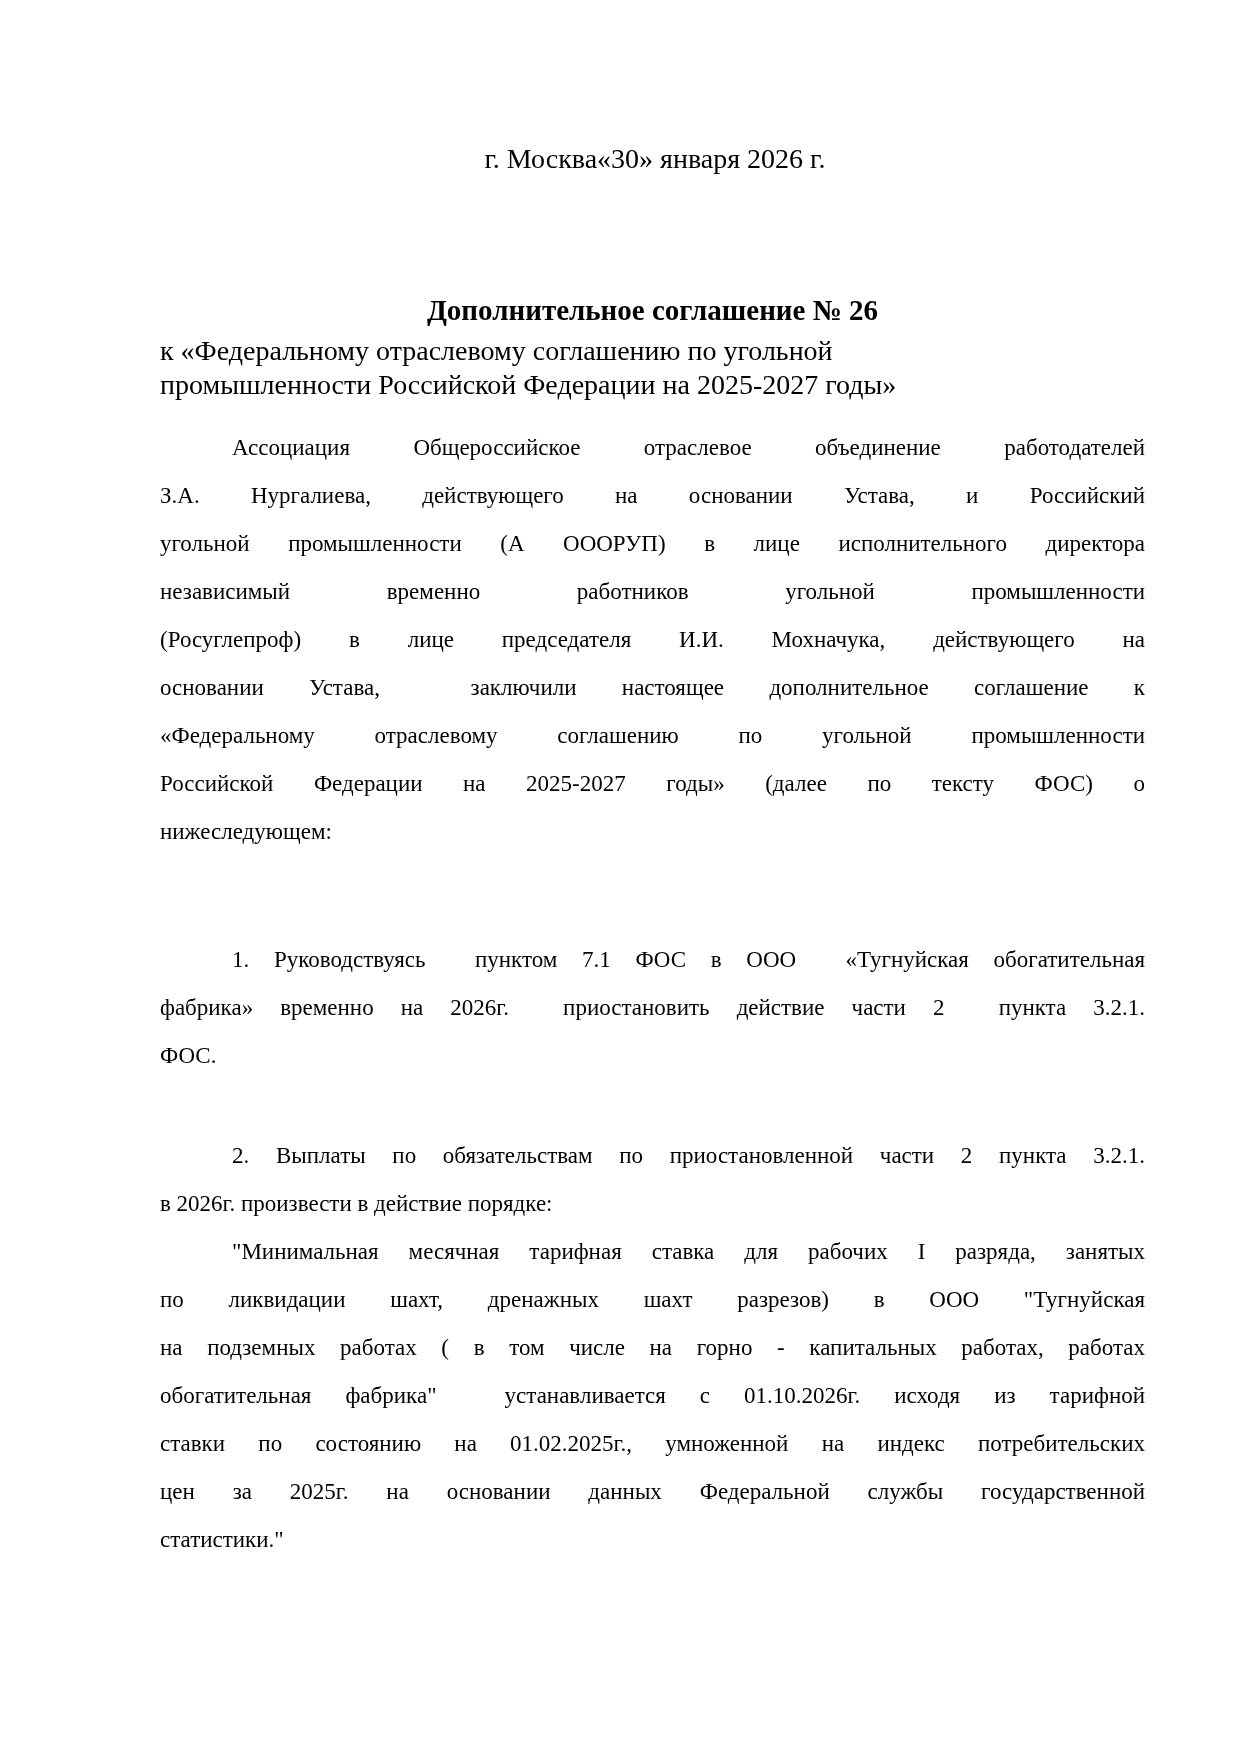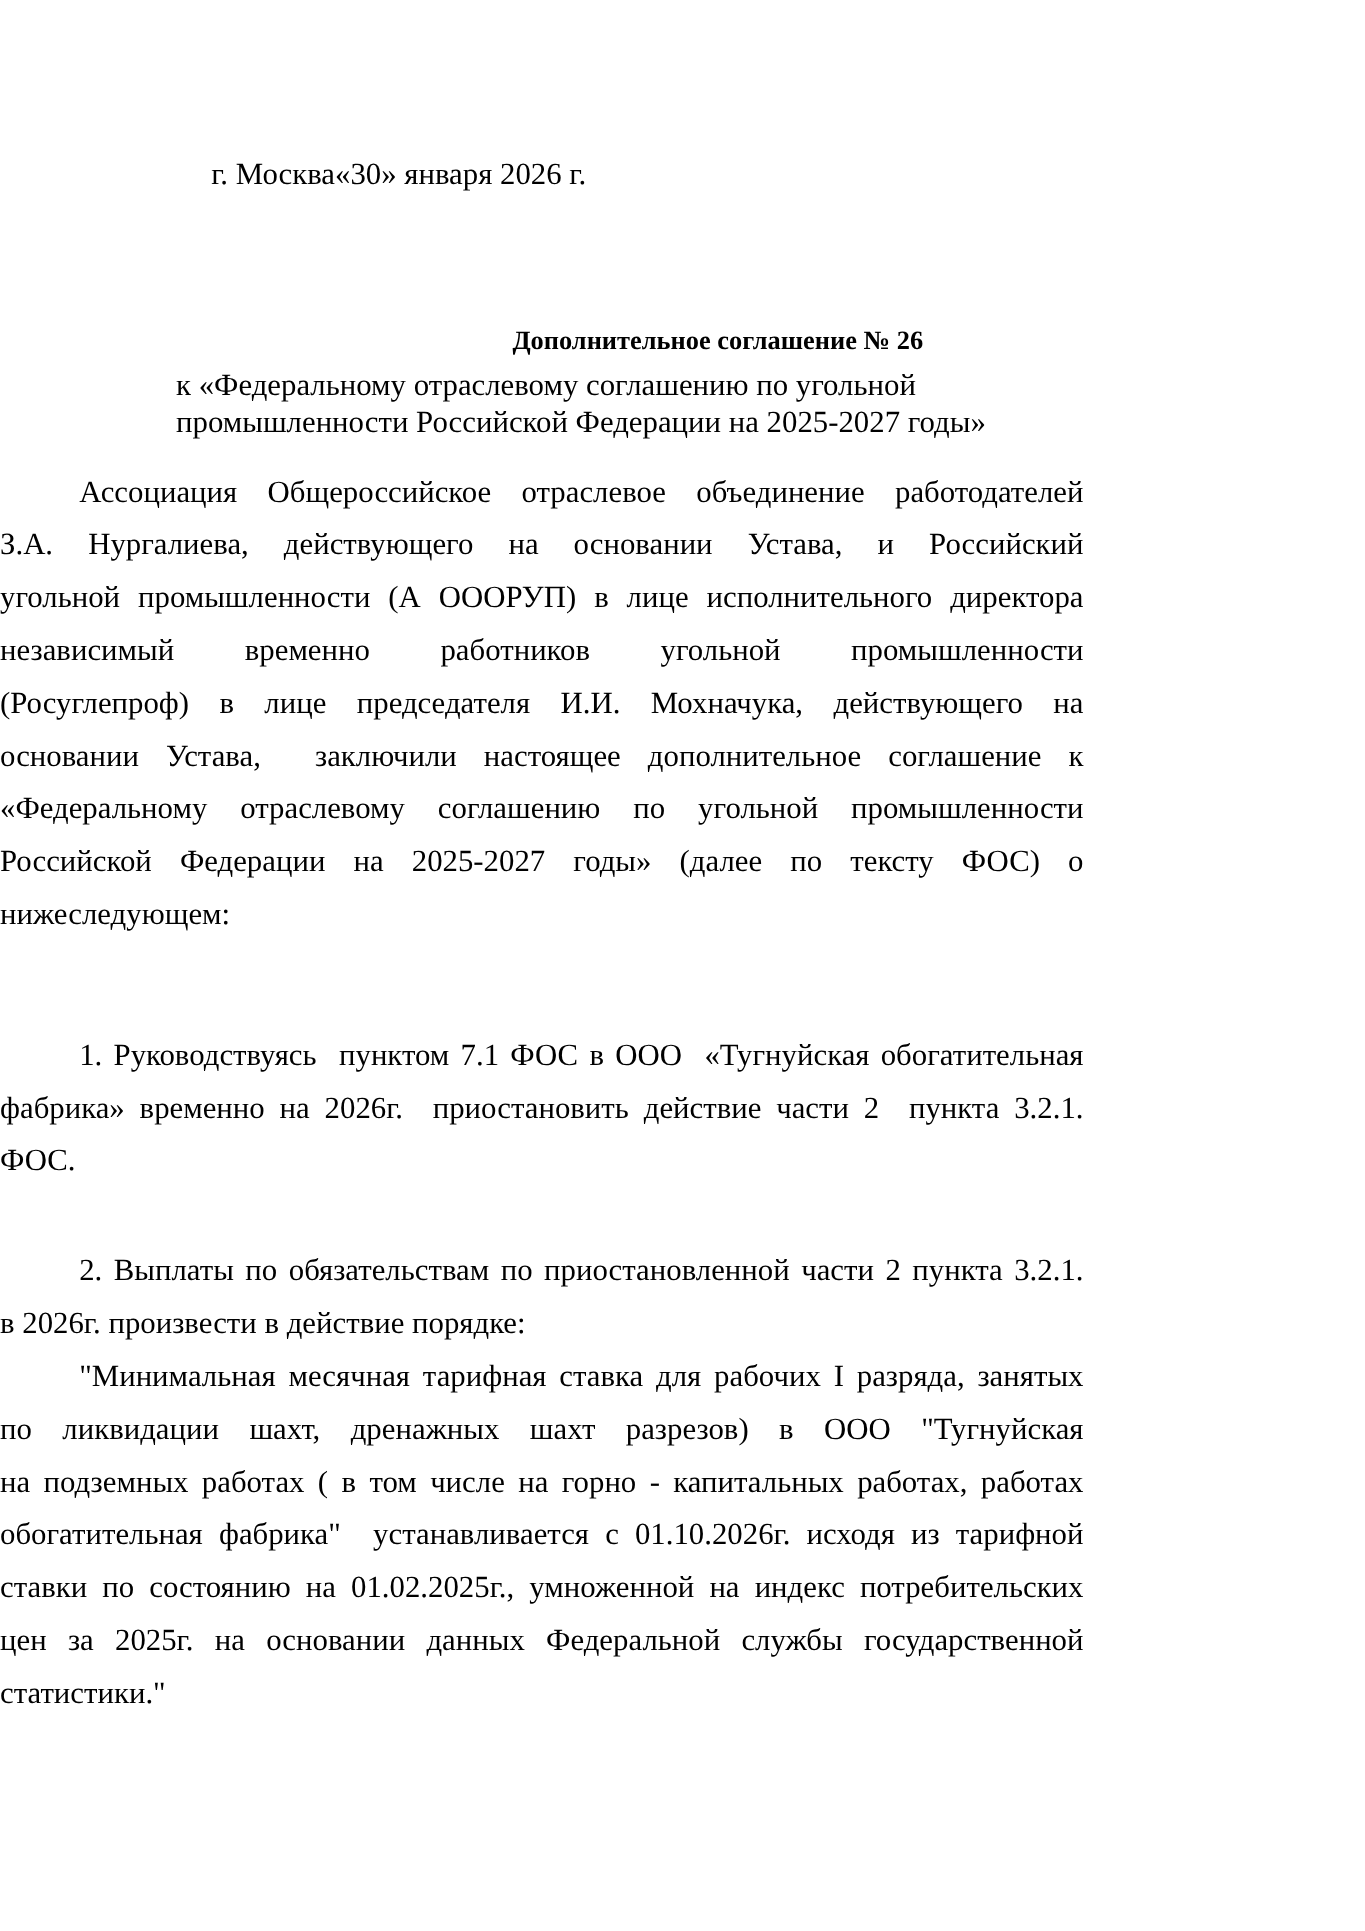--- a/index.html
+++ b/index.html
@@ -13,50 +13,51 @@
     height: 1755px;
     background: #ffffff;
     color: #000000;
     font-family: "Liberation Serif", "DejaVu Serif", serif;
     box-sizing: border-box;
     padding-top: 142px;
     overflow: hidden;
   }
   .header-row {
     display: flex;
-    justify-content: flex-start;
+    justify-content: center;
     margin-left: 192px;
     margin-right: 123px;
     font-size: 28px;
     line-height: 34px;
   }
   .title-block {
     margin-left: 160px;
     width: 985px;
     margin-top: 116px;
     text-align: center;
   }
   .doc-title {
     font-weight: bold;
-    font-size: 24px;
+    font-size: 29px;
     line-height: 36px;
   }
   .doc-subtitle {
     margin-top: 6px;
   }
   .doc-subtitle .line {
     font-size: 28px;
     line-height: 34px;
     text-align: left;
     white-space: pre-wrap;
   }
   .doc-body {
+    margin-left: 160px;
     width: 985px;
     margin-top: 22px;
-    font-size: 28px;
+    font-size: 23px;
   }
   .para .line {
     line-height: 48px;
     text-align: justify;
     text-align-last: justify;
     white-space: pre-wrap;
   }
   .para .line.first {
     padding-left: 72px;
   }

